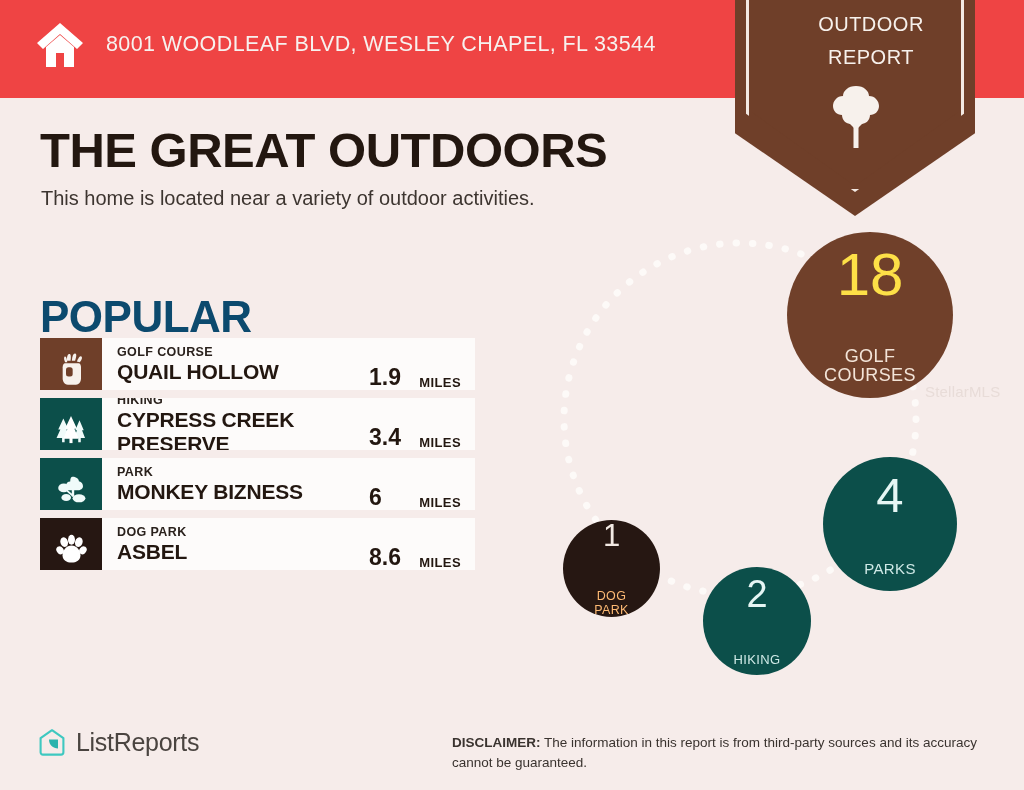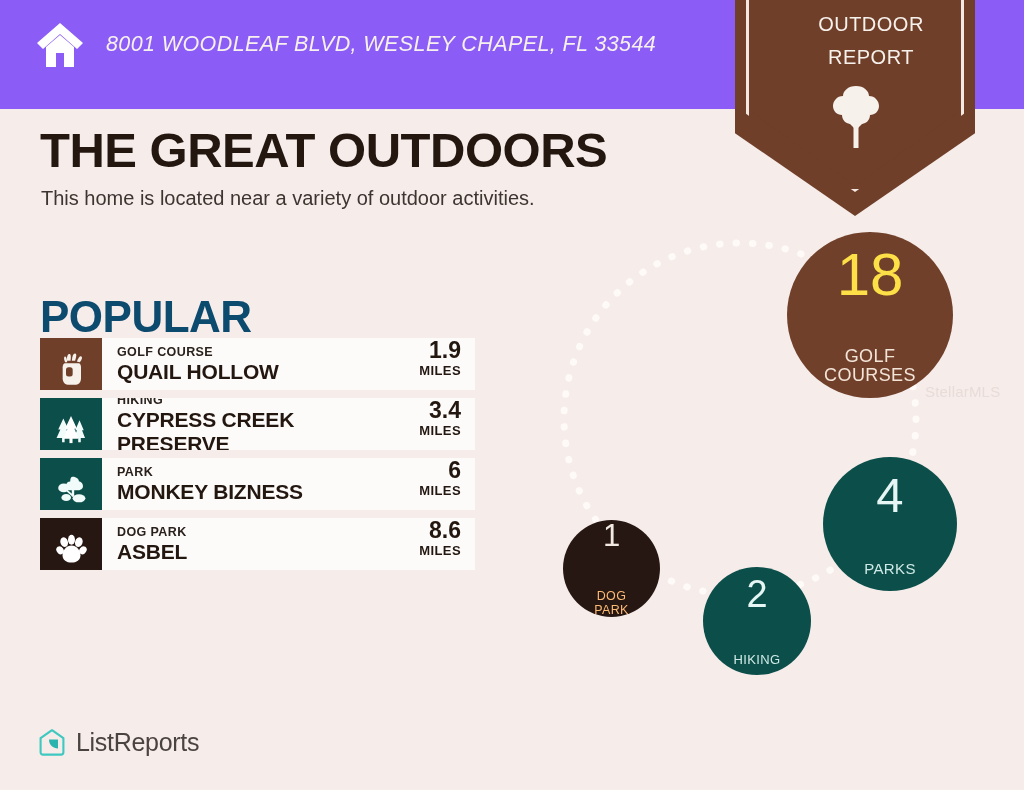--- a/index.html
+++ b/index.html
@@ -15,23 +15,22 @@
     width: 1024px;
     height: 790px;
     overflow: hidden;
     background: #f6ecea;
   }
 
   
   #header-bar {
     position: absolute;
     left: 0; top: 0;
-    width: 1024px; height: 109px;
-    background: #8b5cf6;
-    font-style: italic;
+    width: 1024px; height: 98px;
+    background: #ef4444;
   }
   #home-icon {
     position: absolute;
     left: 36px; top: 22px;
     width: 48px; height: 46px;
   }
   #header-address {
     position: absolute;
     left: 106px; top: 32px;
     font-size: 21.5px;
@@ -155,22 +154,22 @@
     font-weight: bold;
     letter-spacing: -0.2px;
     color: #231710;
     line-height: 24px;
     white-space: nowrap;
   }
   .row-dist {
     flex: 0 0 92px;
     padding-right: 14px;
     display: flex;
-    flex-direction: column;
-    justify-content: flex-start;
+    flex-direction: row;
+    justify-content: space-between;
     align-items: flex-end;
     text-align: right;
   }
   .dist-num {
     font-size: 23px;
     font-weight: bold;
     color: #231710;
     line-height: 25px;
   }
   .dist-unit {
@@ -453,14 +452,17 @@
   <div id="watermark">StellarMLS</div>
 
   <div id="footer-logo">
     <svg id="logo-mark" viewBox="0 0 28 29">
       <path d="M14 2.2 L25.4 10.2 L25.4 24.2 C25.4 25.6 24.4 26.6 23 26.6 L5 26.6 C3.6 26.6 2.6 25.6 2.6 24.2 L2.6 10.2 Z" fill="none" stroke="#3ec8c0" stroke-width="2.1" stroke-linejoin="round"></path>
       <path d="M11 11.5 L20 11.5 L20 20.5 C15 20.5 11 17 11 11.5 Z" fill="#2bb3ad"></path>
     </svg>
     <div id="logo-text">ListReports</div>
   </div>
 
+  <div id="disclaimer">
+    <span id="disclaimer-label">DISCLAIMER:</span><span> The information in this report is from third-party sources and its accuracy cannot be guaranteed.</span>
+  </div>
 
 </div>
 
 </body></html>

